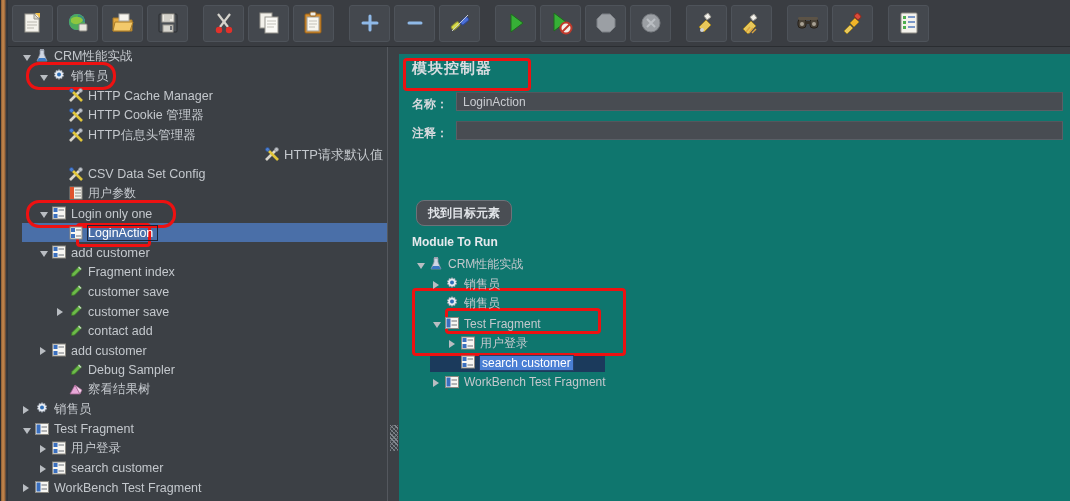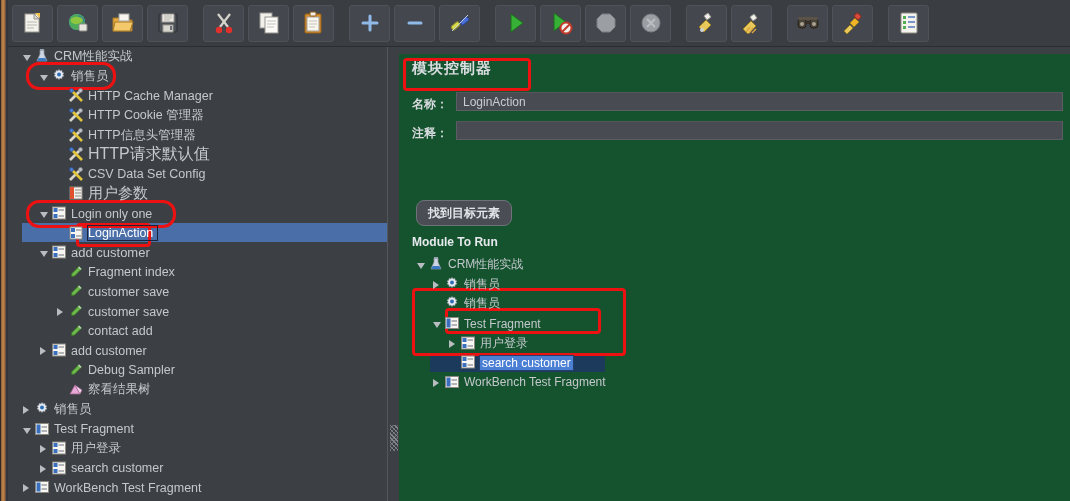--- a/index.html
+++ b/index.html
@@ -33,21 +33,21 @@
   
   .splitter{position:absolute;left:387px;top:47px;width:12px;height:454px;background:#3c4045;
     border-left:1px solid #54585e;border-right:1px solid #2c2f33;}
   .sp-grip{position:absolute;left:2px;top:378px;width:8px;height:26px;
     background:
       repeating-linear-gradient(45deg,#8f949b 0 1px,transparent 1px 3px),
       repeating-linear-gradient(-45deg,#6a6f76 0 1px,transparent 1px 3px);
     opacity:.85;}
 
   
-  .rightpanel{position:absolute;left:399px;top:47px;width:671px;height:454px;background:#14532d;}
+  .rightpanel{position:absolute;left:399px;top:47px;width:671px;height:454px;background:#0f766e;}
   .rp-top{position:absolute;left:0;top:0;width:671px;height:7px;background:#3c4045;}
 
   .panel-title{position:absolute;left:13px;top:12px;font-size:15px;color:#d9dce0;font-weight:bold;letter-spacing:1px;}
   .form-label{position:absolute;font-size:12px;color:#d6d9dd;font-weight:bold;}
   .form-field{position:absolute;height:19px;background:#484c52;
     border:1px solid #5a5f66;border-top-color:#53575d;
     font-size:12px;color:#c9ccd1;padding-left:6px;line-height:19px;overflow:hidden;
     box-sizing:border-box;}
 
   .find-btn{position:absolute;left:17px;top:153px;height:24px;padding:0 11px;
@@ -360,21 +360,21 @@
           <span class="tico">
             <svg viewBox="0 0 16 16" width="16" height="16">
               <line x1="2" y1="14" x2="13" y2="3" stroke="#d8d5cc" stroke-width="2.6"></line>
               <line x1="3" y1="3" x2="14" y2="14" stroke="#e0c53a" stroke-width="2.6"></line>
               <circle cx="12.5" cy="3.5" r="2" fill="#bfc3c9" stroke="#7d8187" stroke-width=".7"></circle>
               <circle cx="3.5" cy="3.5" r="2" fill="#4a7fd4" stroke="#2c4f8c" stroke-width=".7"></circle>
             </svg>
           </span>
           <span class="tlabel">HTTP信息头管理器</span>
         </div>
-        <div class="trow" style="padding-left: 48px; height: 19.6px; font-size: 16px; position: relative; z-index: 2;">
+        <div class="trow" style="padding-left: 48px; height: 19.6px; font-size: 13px; position: relative; z-index: 2; justify-content: flex-end;">
           <span class="tw-toggle"></span>
           <span class="tico">
             <svg viewBox="0 0 16 16" width="16" height="16">
               <line x1="2" y1="14" x2="13" y2="3" stroke="#d8d5cc" stroke-width="2.6"></line>
               <line x1="3" y1="3" x2="14" y2="14" stroke="#e0c53a" stroke-width="2.6"></line>
               <circle cx="12.5" cy="3.5" r="2" fill="#bfc3c9" stroke="#7d8187" stroke-width=".7"></circle>
               <circle cx="3.5" cy="3.5" r="2" fill="#4a7fd4" stroke="#2c4f8c" stroke-width=".7"></circle>
             </svg>
           </span>
           <span class="tlabel">HTTP请求默认值</span>
@@ -384,21 +384,21 @@
           <span class="tico">
             <svg viewBox="0 0 16 16" width="16" height="16">
               <line x1="2" y1="14" x2="13" y2="3" stroke="#d8d5cc" stroke-width="2.6"></line>
               <line x1="3" y1="3" x2="14" y2="14" stroke="#e0c53a" stroke-width="2.6"></line>
               <circle cx="12.5" cy="3.5" r="2" fill="#bfc3c9" stroke="#7d8187" stroke-width=".7"></circle>
               <circle cx="3.5" cy="3.5" r="2" fill="#4a7fd4" stroke="#2c4f8c" stroke-width=".7"></circle>
             </svg>
           </span>
           <span class="tlabel">CSV Data Set Config</span>
         </div>
-        <div class="trow" style="padding-left: 48px; height: 19.6px; font-size: 15px; position: relative; z-index: 2; align-items: center;">
+        <div class="trow" style="padding-left: 48px; height: 19.6px; font-size: 12px; position: relative; z-index: 2; align-items: center;">
           <span class="tw-toggle"></span>
           <span class="tico">
             <svg viewBox="0 0 16 16" width="16" height="16">
               <rect x="2" y="2" width="12" height="12" fill="#f2f0ea" stroke="#8e8c85"></rect>
               <rect x="2" y="2" width="4" height="12" fill="#e0522d"></rect>
               <g stroke="#8e8c85">
                 <line x1="7" y1="5" x2="13" y2="5"></line>
                 <line x1="7" y1="8" x2="13" y2="8"></line>
                 <line x1="7" y1="11" x2="13" y2="11"></line>
               </g>

